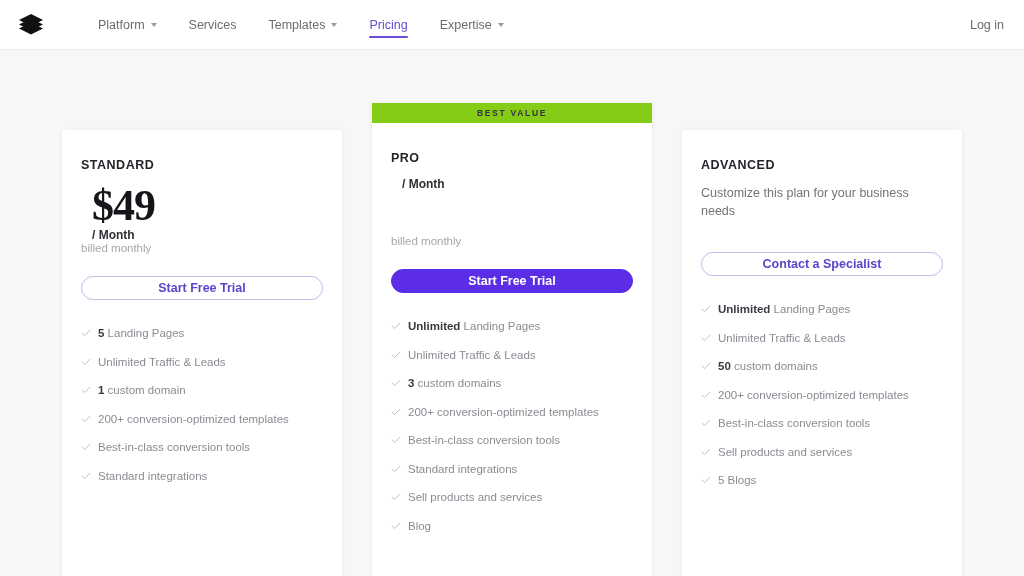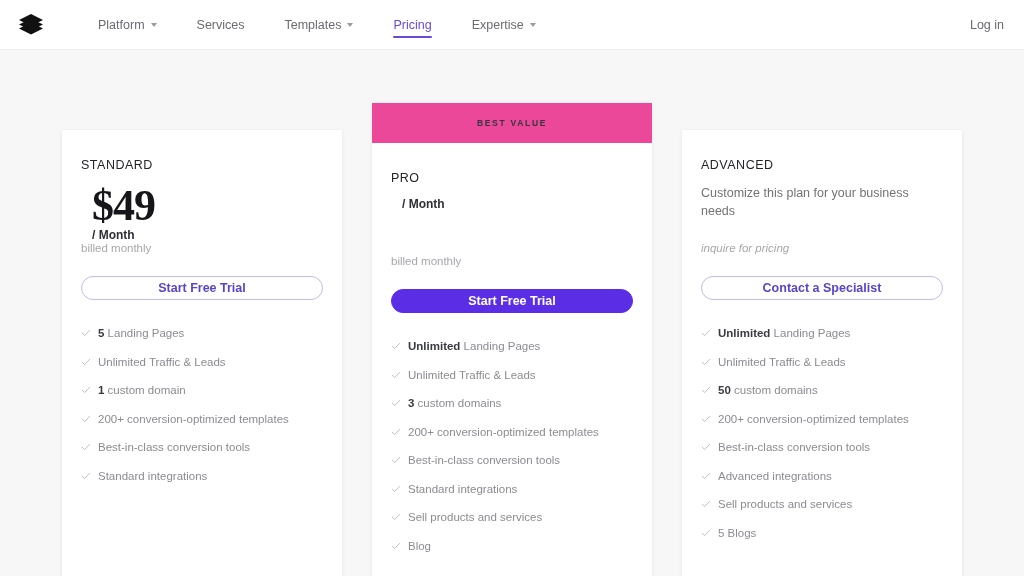--- a/index.html
+++ b/index.html
@@ -35,21 +35,21 @@
     display: flex;
     align-items: center;
     justify-content: center;
     flex: 0 0 auto;
   }
 
   .nav {
     display: flex;
     align-items: center;
     margin-left: 34px;
-    gap: 8px;
+    gap: 0px;
   }
 
   .nav-item {
     display: flex;
     align-items: center;
     gap: 6px;
     padding: 0 16px;
     height: 49px;
     font-size: 12.5px;
     color: #6b6b73;
@@ -112,42 +112,42 @@
     height: 500px;
     margin-top: 27px;
   }
 
   .card.pro {
     height: 527px;
     margin-top: 0;
   }
 
   .banner {
-    height: 40px;
-    background: #ec4899;
+    height: 20px;
+    background: #84cc16;
     color: #35343f;
     font-size: 8.5px;
     font-weight: bold;
     letter-spacing: 1.7px;
     display: flex;
     align-items: center;
     justify-content: center;
     margin: 0 -19px;
   }
 
   .card-inner {
     padding-top: 28px;
     display: flex;
     flex-direction: column;
     flex: 1;
   }
 
   .plan-name {
     font-size: 12.5px;
-    font-weight: normal;
+    font-weight: bold;
     letter-spacing: 0.5px;
     color: #24242a;
   }
 
   .price-row {
     display: flex;
     align-items: baseline;
     margin-top: 12px;
     height: 46px;
     flex-direction: column;
@@ -394,21 +394,20 @@
             </svg>
             <span><span>Blog</span></span>
           </div>
         </div>
       </div>
     </div>
     <div class="card advanced">
       <div class="card-inner">
         <div class="plan-name">ADVANCED</div>
         <div class="custom-copy">Customize this plan for your business needs</div>
-        <div class="inquire">inquire for pricing</div>
         <div class="btn btn-outline">Contact a Specialist</div>
         <div class="features">
           <div class="feature">
             <svg class="check" viewBox="0 0 12 12">
               <path d="M1.5 6.2 L4.4 9 L10.5 2.8" stroke="#b9b9c0" stroke-width="1.1" fill="none" stroke-linecap="round" stroke-linejoin="round"></path>
             </svg>
             <span><b>Unlimited</b> <span>Landing Pages</span></span>
           </div>
           <div class="feature">
             <svg class="check" viewBox="0 0 12 12">
@@ -431,26 +430,20 @@
           <div class="feature">
             <svg class="check" viewBox="0 0 12 12">
               <path d="M1.5 6.2 L4.4 9 L10.5 2.8" stroke="#b9b9c0" stroke-width="1.1" fill="none" stroke-linecap="round" stroke-linejoin="round"></path>
             </svg>
             <span><span>Best-in-class conversion tools</span></span>
           </div>
           <div class="feature">
             <svg class="check" viewBox="0 0 12 12">
               <path d="M1.5 6.2 L4.4 9 L10.5 2.8" stroke="#b9b9c0" stroke-width="1.1" fill="none" stroke-linecap="round" stroke-linejoin="round"></path>
             </svg>
-            <span><span>Advanced integrations</span></span>
-          </div>
-          <div class="feature">
-            <svg class="check" viewBox="0 0 12 12">
-              <path d="M1.5 6.2 L4.4 9 L10.5 2.8" stroke="#b9b9c0" stroke-width="1.1" fill="none" stroke-linecap="round" stroke-linejoin="round"></path>
-            </svg>
             <span><span>Sell products and services</span></span>
           </div>
           <div class="feature">
             <svg class="check" viewBox="0 0 12 12">
               <path d="M1.5 6.2 L4.4 9 L10.5 2.8" stroke="#b9b9c0" stroke-width="1.1" fill="none" stroke-linecap="round" stroke-linejoin="round"></path>
             </svg>
             <span><span>5 Blogs</span></span>
           </div>
         </div>
       </div>

